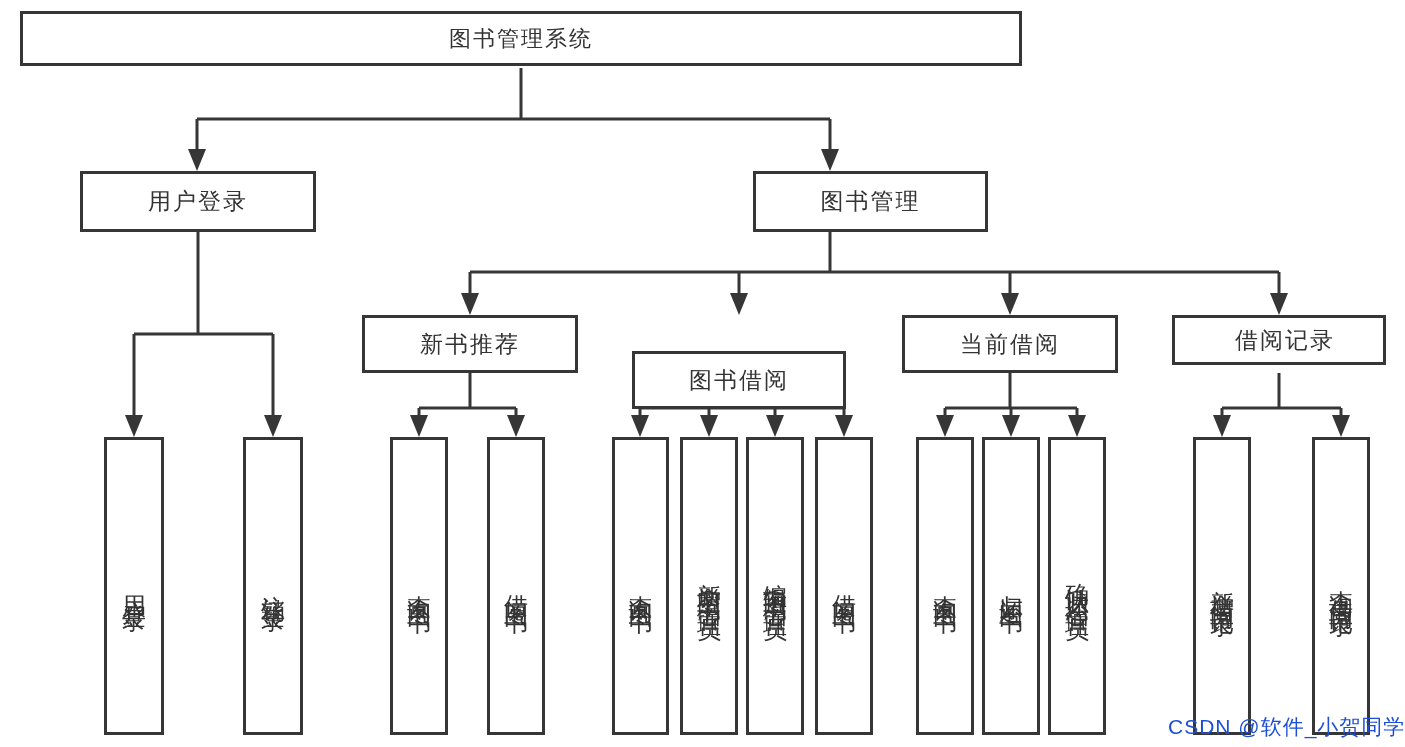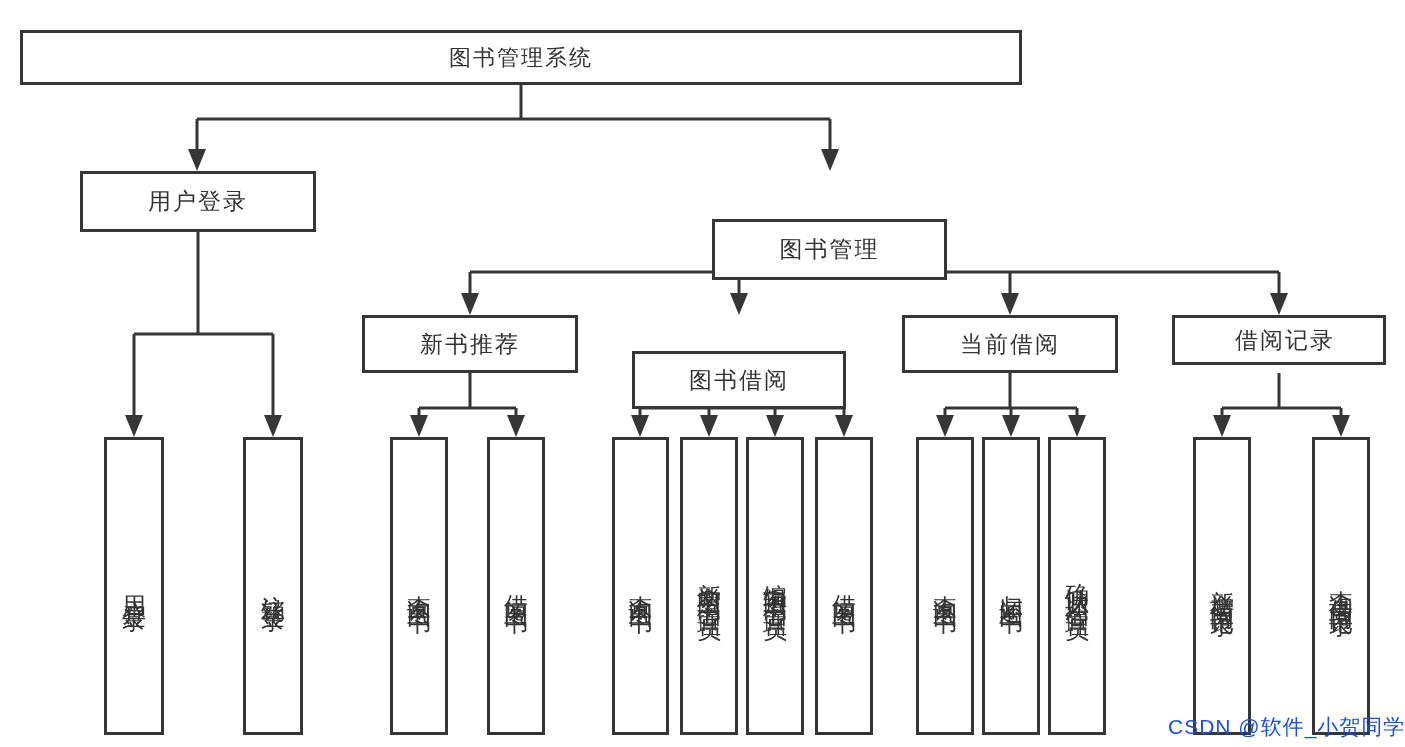--- a/index.html
+++ b/index.html
@@ -110,28 +110,28 @@
 
       <polygon points="936,415 954,415 945,437"></polygon>
       <polygon points="1002,415 1020,415 1011,437"></polygon>
       <polygon points="1068,415 1086,415 1077,437"></polygon>
 
       <polygon points="1213,415 1231,415 1222,437"></polygon>
       <polygon points="1332,415 1350,415 1341,437"></polygon>
     </g>
   </svg>
 
-  <div class="box title" style="left:20px; top:30px; width:1002px; height:55px;">
+  <div class="box title" style="left:20px; top:11px; width:1002px; height:55px;">
     <span>图书管理系统</span>
   </div>
 
   <div class="box" style="left:80px; top:171px; width:236px; height:61px;">
     <span>用户登录</span>
   </div>
-  <div class="box" style="left:712px; top:171px; width:235px; height:61px;margin-top:48px;">
+  <div class="box" style="left:753px; top:171px; width:235px; height:61px;">
     <span>图书管理</span>
   </div>
 
   <div class="box" style="left:362px; top:315px; width:216px; height:58px;">
     <span>新书推荐</span>
   </div>
   <div class="box" style="left:632px; top:315px; width:214px; height:58px;margin-top:36px;">
     <span>图书借阅</span>
   </div>
   <div class="box" style="left:902px; top:315px; width:216px; height:58px;">

